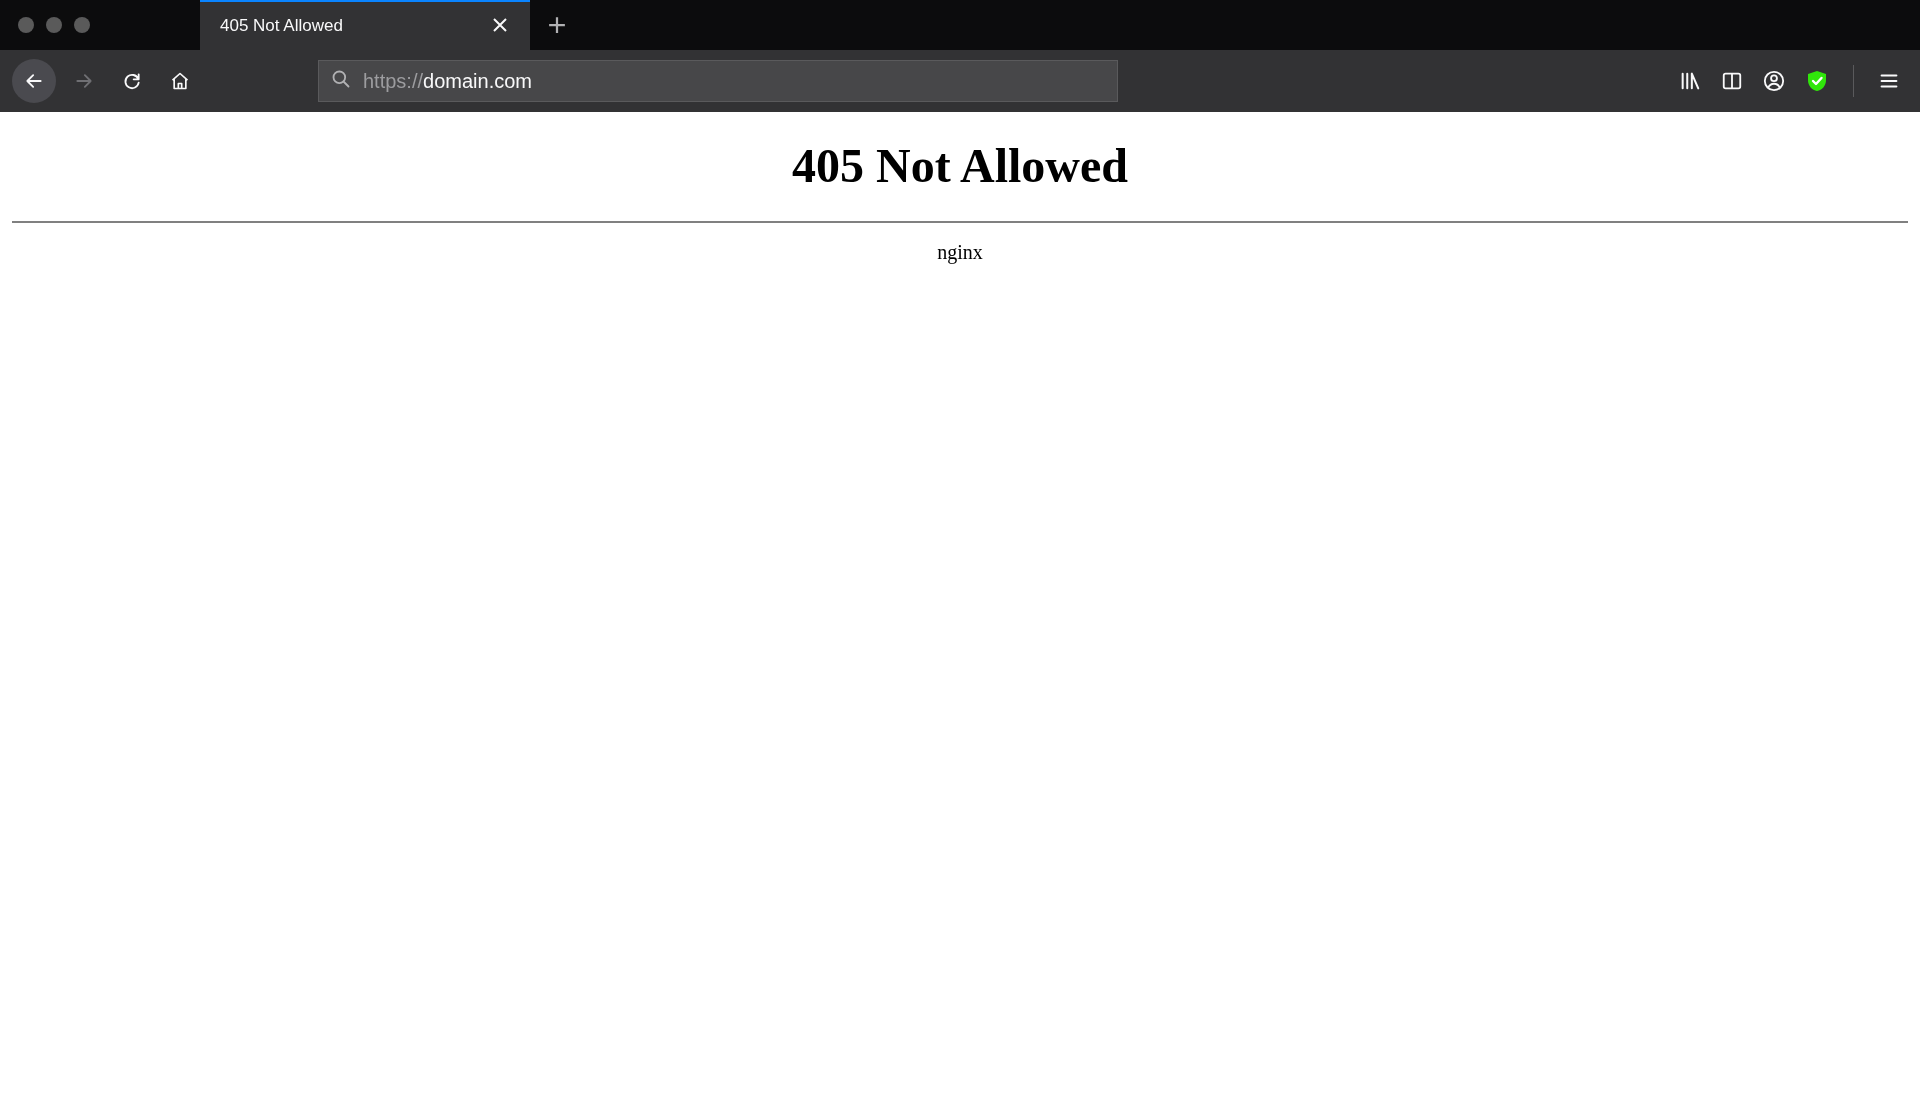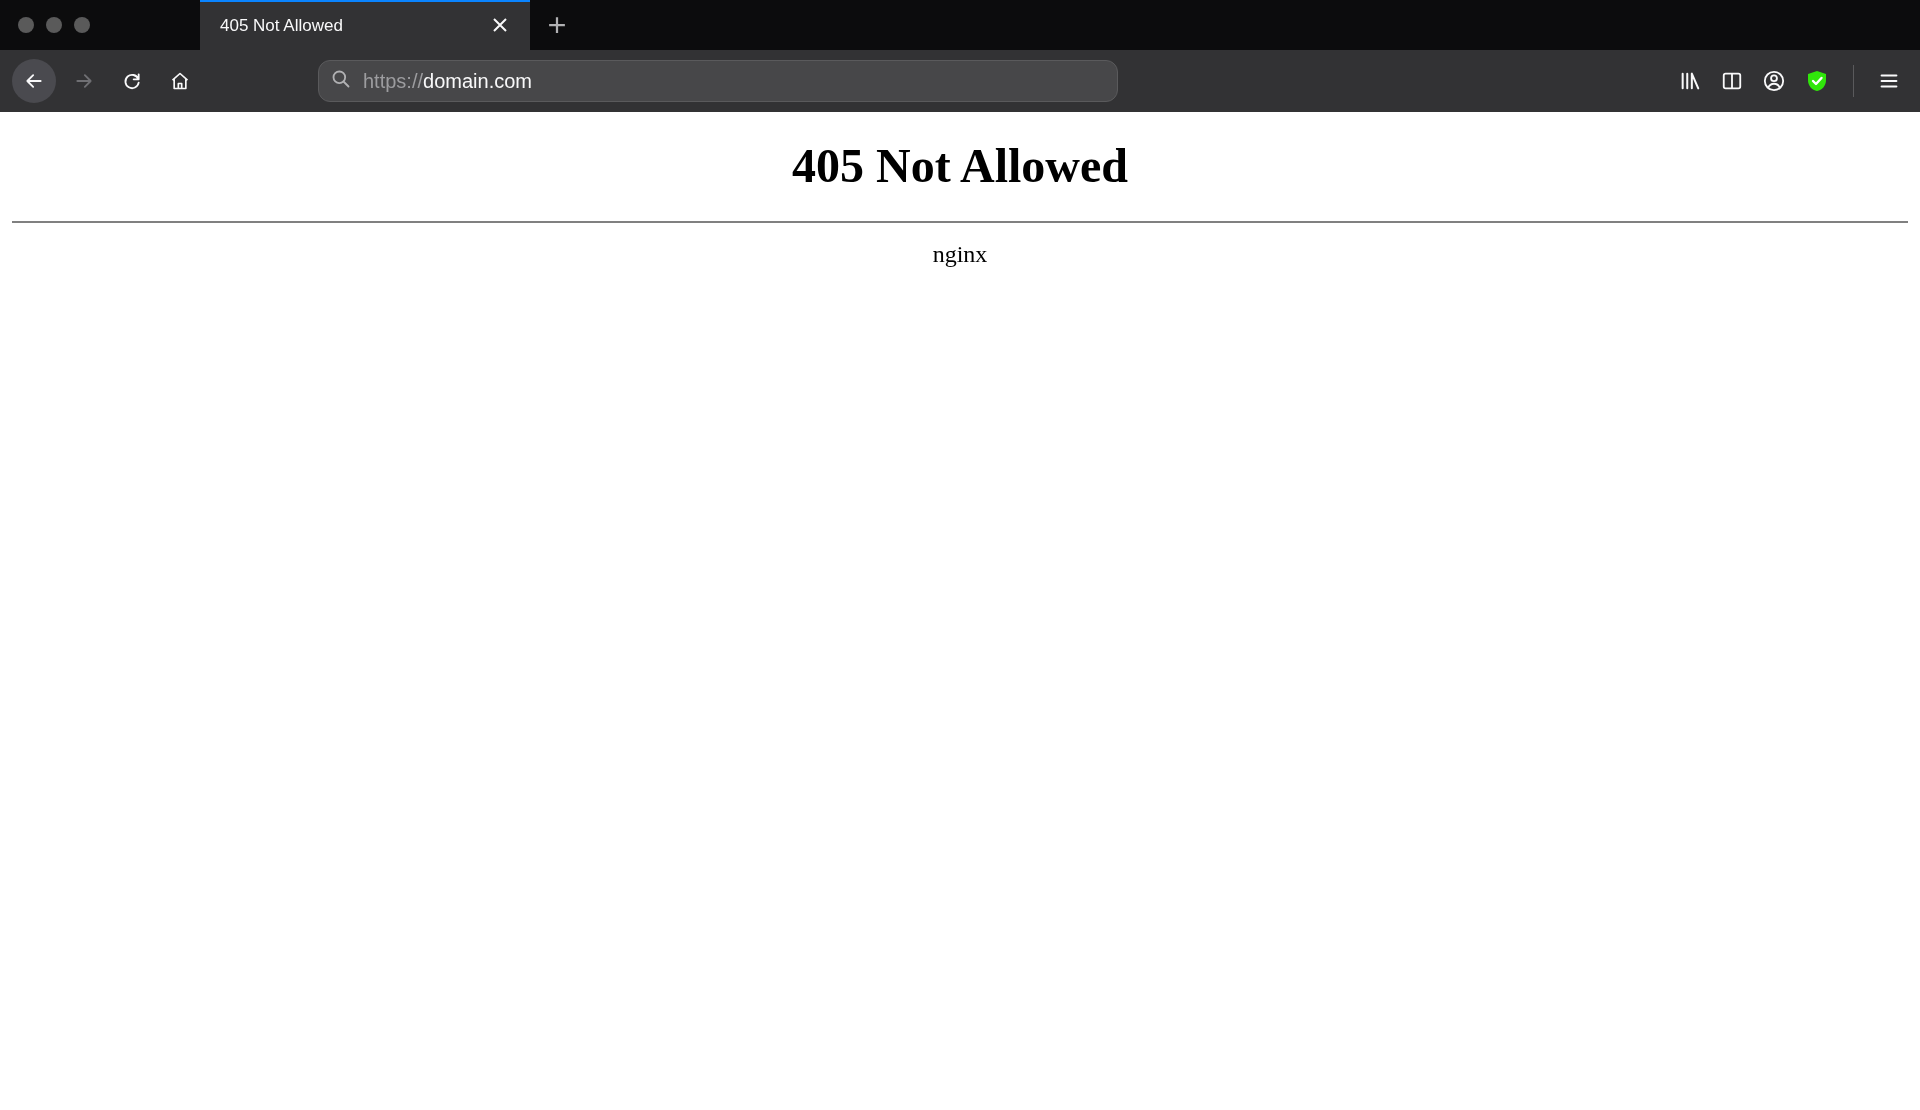--- a/index.html
+++ b/index.html
@@ -90,21 +90,21 @@
       height: 44px;
     }
     .nav-btn.disabled { color: #6f6f73; cursor: default; }
     .nav-btn svg { width: 20px; height: 20px; }
     .url-bar {
       flex: 0 1 800px;
       margin-left: 110px;
       height: 42px;
       background: #474749;
       border: 1px solid #5a5a5c;
-      border-radius: 12px;
+      border-radius: 0;
       display: flex;
       align-items: center;
       padding: 0 12px;
       gap: 12px;
     }
     .url-search-icon { color: #b1b1b3; }
     .url-search-icon svg { width: 20px; height: 20px; }
     .url-text {
       color: #f9f9fa;
       font-size: 20px;
@@ -146,21 +146,21 @@
       color: #000;
       margin-bottom: 28px;
     }
     .error-hr {
       border: none;
       border-top: 2px solid #808080;
       margin: 0 12px 18px 12px;
     }
     .server-line {
       font-family: "Times New Roman", Times, serif;
-      font-size: 24px;
+      font-size: 20px;
       color: #000;
     }
   </style>
 </head>
 <body>
 
 <div class="browser-chrome">
   <div class="tab-strip">
     <div class="window-controls">
       <div class="traffic-light"></div>

